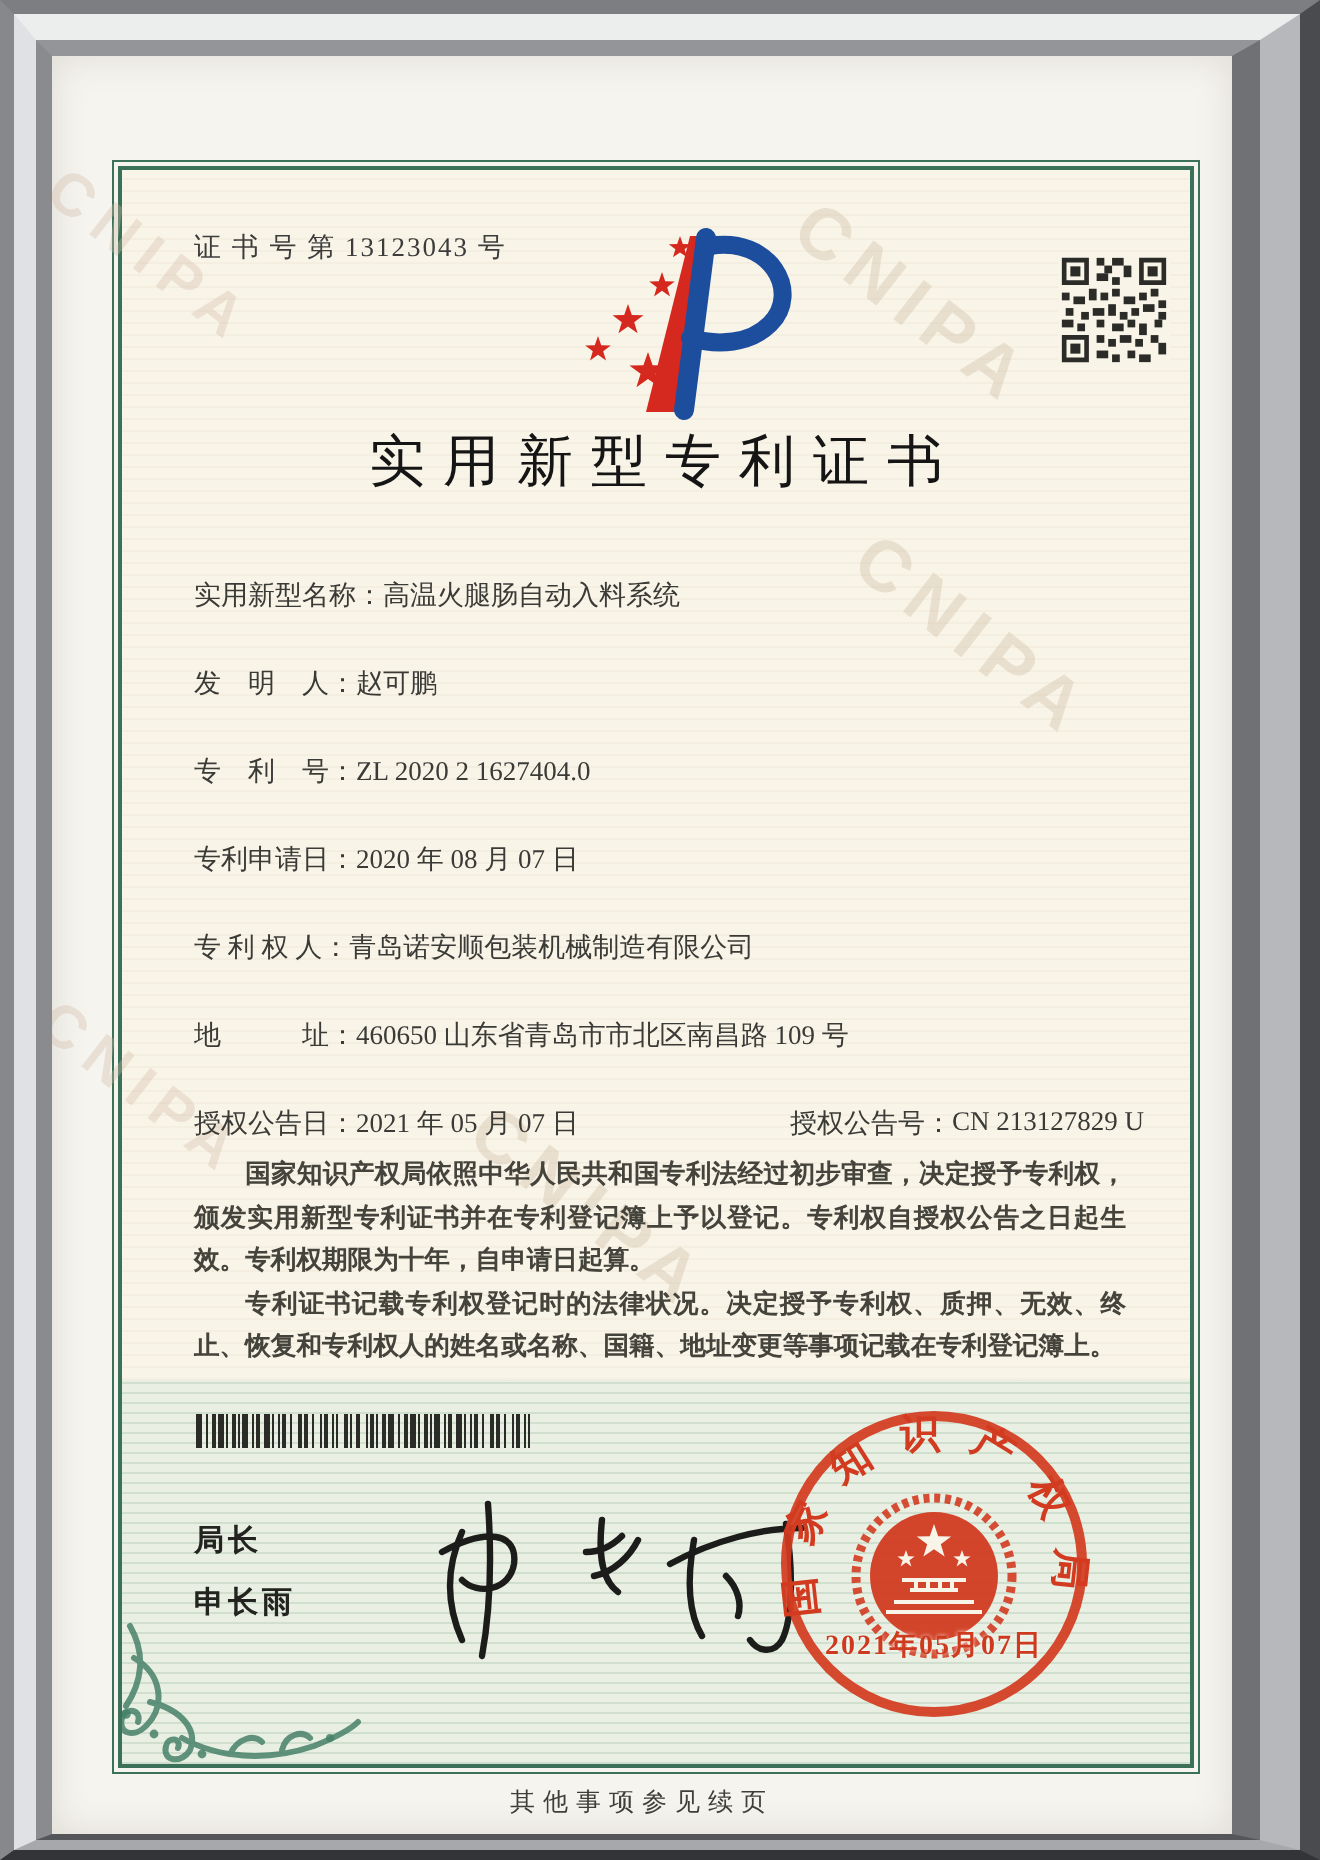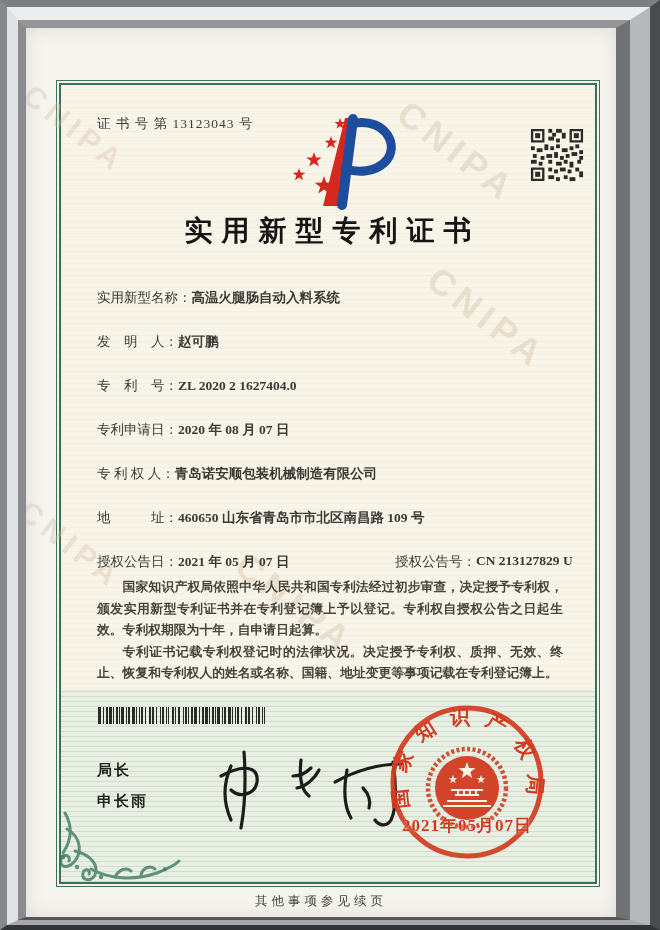--- a/index.html
+++ b/index.html
@@ -24,37 +24,37 @@
        background-image:repeating-linear-gradient(0deg,rgba(180,165,130,.07) 0 1px,rgba(0,0,0,0) 1px 6px);}
   .band{position:absolute;left:0;right:0;bottom:0;height:192px;z-index:0;background:#e9efe3;
        background-image:repeating-linear-gradient(0deg,rgba(110,160,120,.20) 0 1px,rgba(0,0,0,0) 1px 5px);}
   .wm{position:absolute;font-family:"Liberation Sans",sans-serif;font-weight:bold;
        transform:rotate(38deg);letter-spacing:6px;pointer-events:none;z-index:1;}
   .wm-cert{color:rgba(196,176,146,.30);font-size:36px;}
   .wm-mat{color:rgba(208,186,166,.35);font-size:30px;}
   .cert-no{position:absolute;left:36px;top:30px;font-size:13.5px;color:#3c3c3c;letter-spacing:1px;z-index:2;}
   .logo{position:absolute;left:218px;top:25px;z-index:2;}
   .qr{position:absolute;left:468px;top:42px;z-index:2;}
-  .title{position:absolute;left:0;right:0;top:127px;text-align:center;font-size:28px;font-weight:bold;
+  .title{position:absolute;left:0;right:0;top:127px;text-align:center;font-size:28px;font-weight:normal;
        color:#151515;letter-spacing:9px;text-indent:9px;z-index:2;}
   .fields{position:absolute;left:36px;right:32px;top:191px;z-index:2;font-size:13.5px;color:#3a3a36;}
   .frow{height:44px;display:flex;align-items:center;position:relative;}
   .flabel{white-space:pre;}
-  .fval{white-space:pre;font-weight:bold;}
+  .fval{white-space:pre;}
   .grant2{position:absolute;left:274px;display:flex;margin-left:24px;}
   .paras{position:absolute;left:36px;right:32px;top:492px;z-index:2;font-weight:bold;}
   .paras p{margin:0;font-size:12.8px;line-height:21.5px;color:#45443c;text-indent:2em;text-align:justify;}
   .barcode{position:absolute;left:37px;top:622px;z-index:2;}
   .signer{position:absolute;left:36px;top:676px;z-index:2;font-family:Liberation Mono, monospace;
        font-weight:600;font-size:15px;color:#23231f;}
   .signer div{margin-bottom:12px;letter-spacing:2px;}
   .signature{position:absolute;left:136px;top:655px;z-index:3;}
   .seal{position:absolute;left:326px;top:617px;z-index:3;}
   .seal-date{position:absolute;left:327px;top:729px;width:158px;text-align:center;z-index:4;
-       font-size:17px;font-weight:bold;color:#ce3a1e;letter-spacing:1px;
+       font-size:14px;font-weight:bold;color:#ce3a1e;letter-spacing:1px;
        text-shadow:0 0 2px rgba(255,255,255,.8);}
   .page-info{position:absolute;left:0;right:0;top:776px;text-align:center;font-size:12px;
        color:#3a3a34;letter-spacing:2px;z-index:2;}
   .flourish{position:absolute;left:-4px;bottom:-3px;z-index:4;}
 </style>
 </head>
 <body>
 
 <div class="page">
  <div class="f1">

